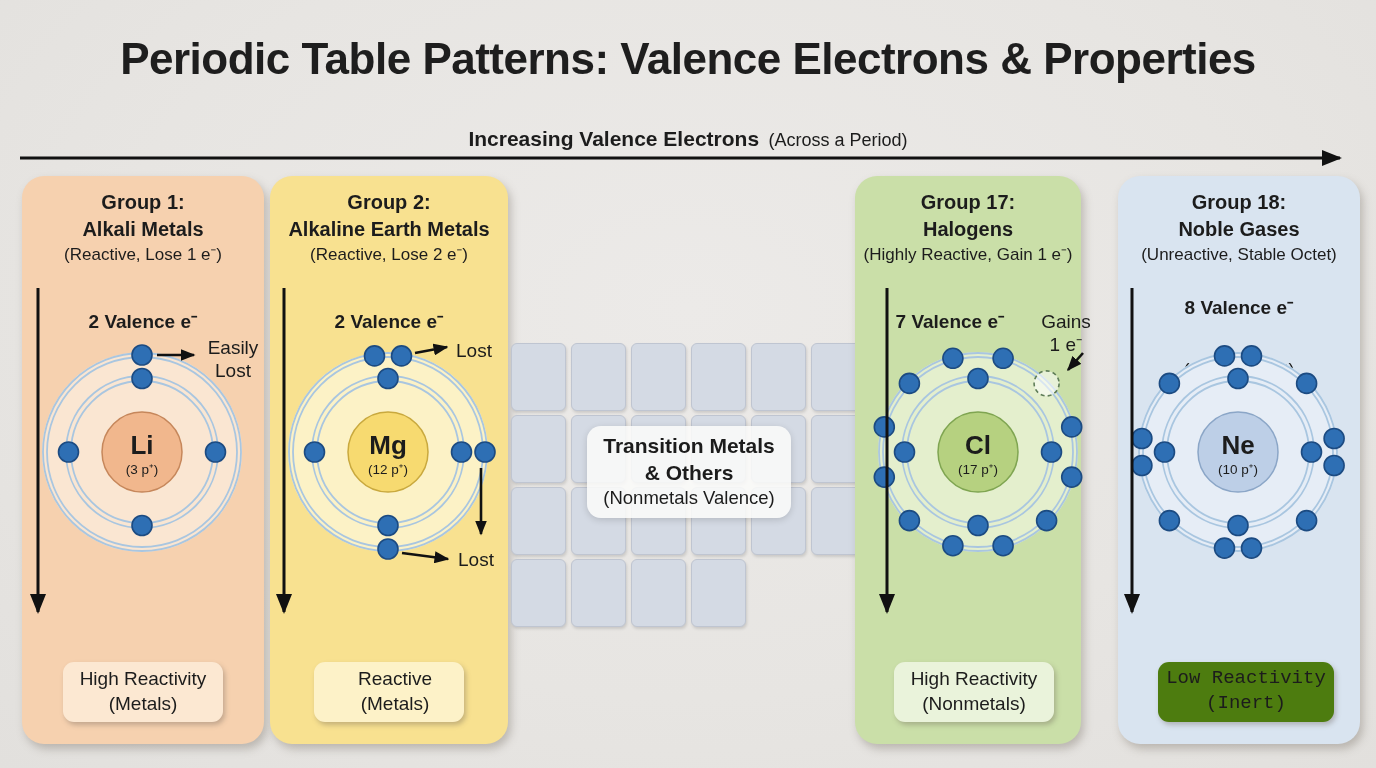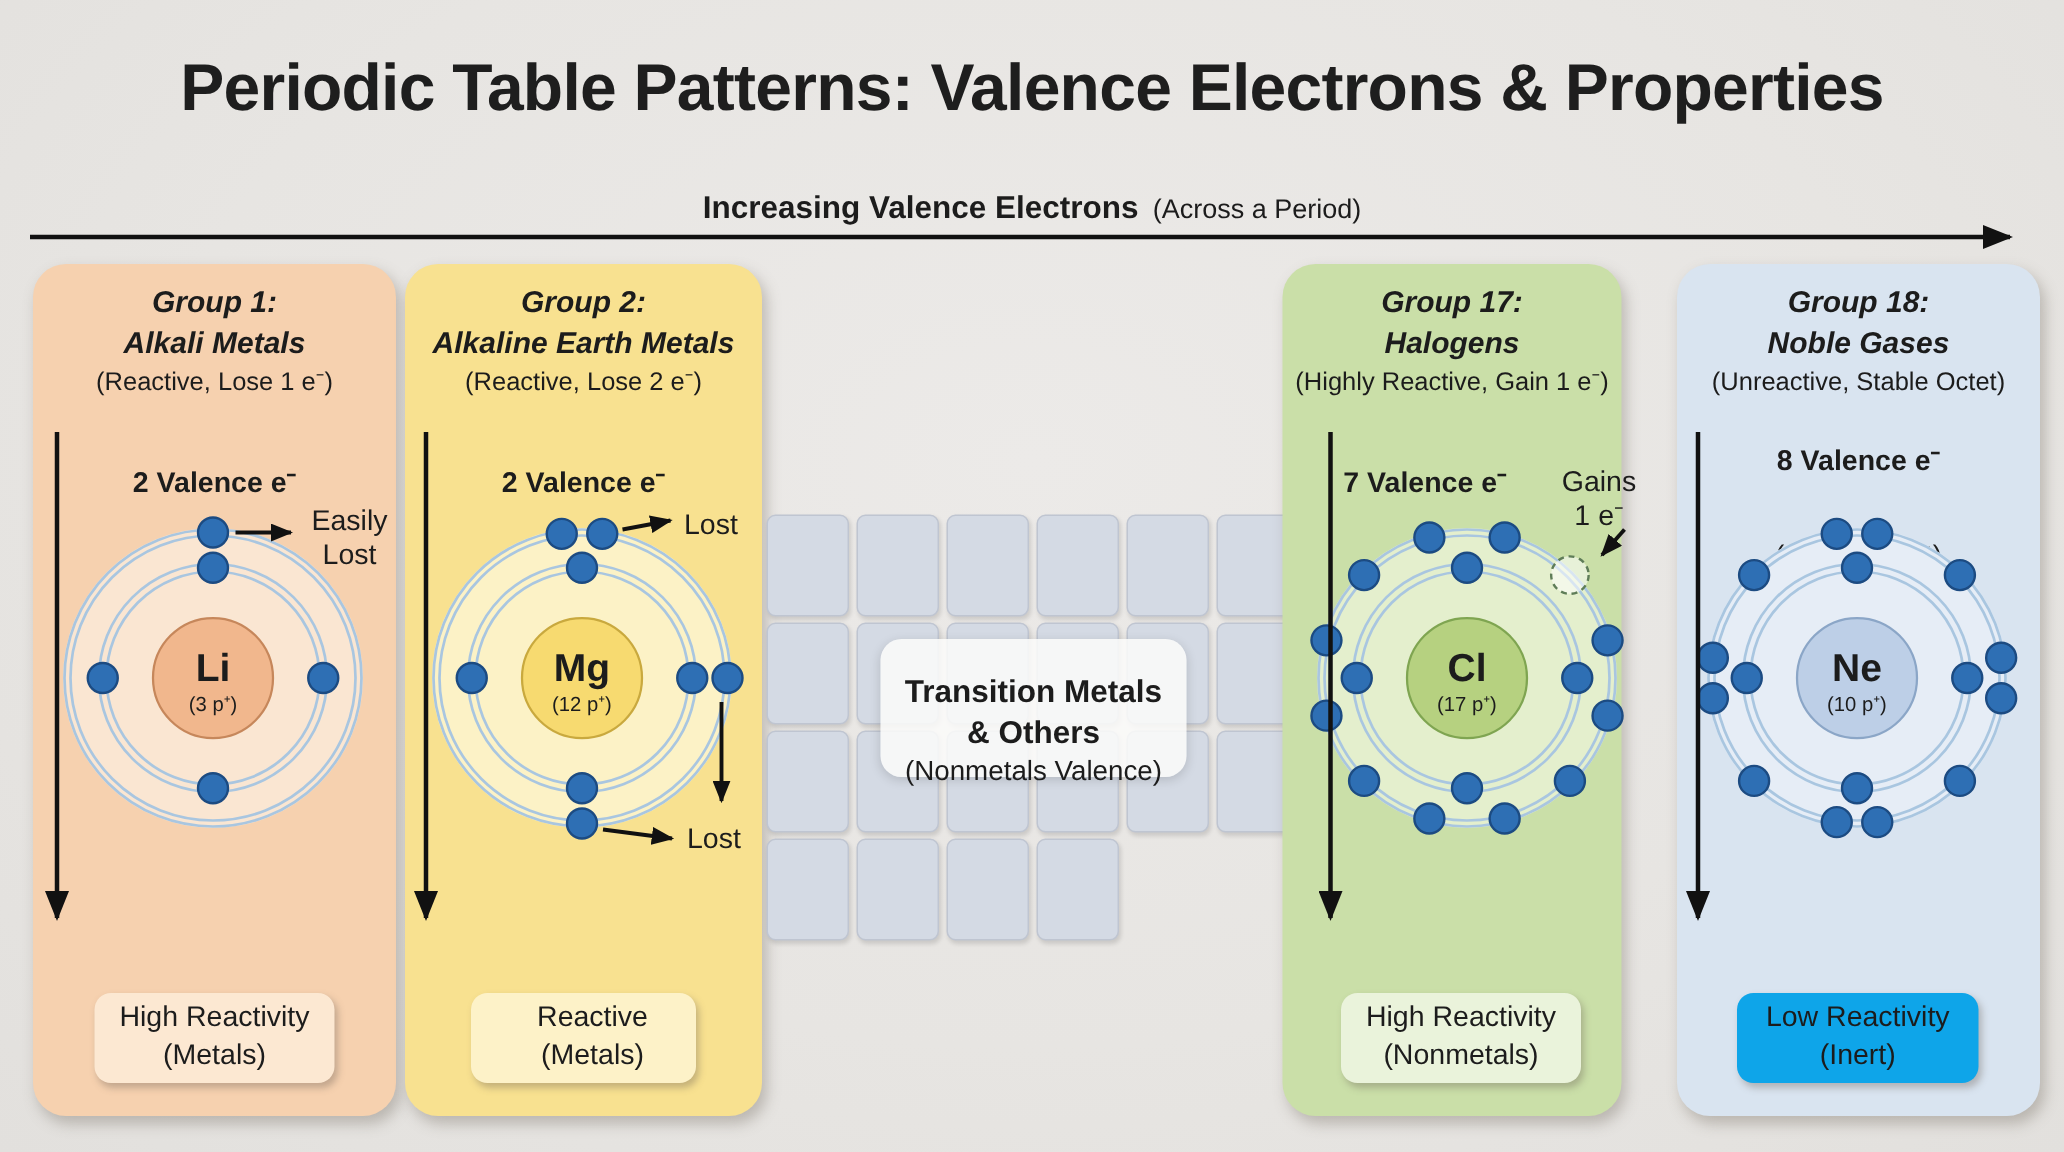--- a/index.html
+++ b/index.html
@@ -16,21 +16,21 @@
   .axis-label .paren { font-size:18px; font-weight:400; margin-left:5px; }
 
   .panel { position:absolute; top:176px; height:568px; border-radius:22px;
            box-shadow:3px 5px 9px rgba(110,100,90,.35); }
   .panel.p1 { left:22px;  width:242px; background:#f6d1af; }
   .panel.p2 { left:270px; width:238px; background:#f8e190; }
   .panel.p3 { left:855px; width:226px; background:#cadfa8; }
   .panel.p4 { left:1118px;width:242px; background:#d9e4f0; }
 
   .head { position:absolute; top:13px; left:0; width:100%; text-align:center; }
-  .head .l1, .head .l2 { font-size:20px; font-weight:600; line-height:27px;font-style:italic; }
+  .head .l1, .head .l2 { font-size:20px; font-weight:600; line-height:27px; }
   .head .l3 { font-size:17px; font-weight:400; line-height:24px; }
 
   .valence { position:absolute; width:100%; left:0; text-align:center;
              font-size:19px; font-weight:600; }
   .p1 .valence, .p2 .valence { top:132px; }
   .p3 .valence { top:132px; left:-18px; }
   .p4 .valence { top:120px; line-height:24px; }
   .p4 .valence .sub { font-weight:400; font-size:18px;margin-top:38px; }
 
   .atom { position:absolute; width:220px; height:220px; }
@@ -44,29 +44,29 @@
   .annot.lost-top    { left:186px; top:163px; }
   .annot.lost-bottom { left:188px; top:372px; }
   .annot.gains       { left:182px; top:134px; width:58px; text-align:center; }
 
   .badge { position:absolute; top:486px; height:60px; border-radius:11px;
            text-align:center; font-size:19px; font-weight:400; line-height:25px;
            padding-top:4px; box-shadow:2px 3px 5px rgba(100,90,80,.35); }
   .p1 .badge { left:41px; width:160px; background:#fce8d2; }
   .p2 .badge { left:44px; width:150px; background:#fdf2c8;padding-left:12px; }
   .p3 .badge { left:39px; width:160px; background:#eaf3db; }
-  .p4 .badge { left:40px; width:161px; background:#0ea5e9; }
+  .p4 .badge { left:40px; width:176px; background:#4d7c0f;font-family:Liberation Mono, monospace; }
 
   .tm-grid { position:absolute; left:510px; top:343px; width:360px; height:286px; }
   .tm-cell { position:absolute; width:55px; height:68px; border-radius:6px;
              background:#d4dae4; border:1px solid #bfc5d1;
              box-shadow:1px 2px 3px rgba(0,0,0,.13); }
   .tm-label { position:absolute; left:587px; top:426px; width:204px; height:92px;
               background:rgba(252,252,250,.85); border-radius:14px; text-align:center;
-              box-shadow:0 2px 7px rgba(0,0,0,.15); padding-top:22px; }
+              box-shadow:0 2px 7px rgba(0,0,0,.15); padding-top:6px; }
   .tm-label .l1, .tm-label .l2 { font-size:21px; font-weight:600; line-height:27px; }
   .tm-label .l3 { font-size:18.5px; font-weight:400; line-height:24px; }
 
   svg.overlay { position:absolute; inset:0; width:1376px; height:768px; pointer-events:none; }
   .arrow { stroke:#111; fill:none; }
   .aw3 { stroke-width:3px; } .aw2 { stroke-width:2.6px; }
 
   .electron { fill:#2e6fb4; stroke:#1c4b82; stroke-width:1.6; }
   .vacancy  { fill:rgba(255,255,255,.55); stroke:#5f7d58; stroke-width:1.6; stroke-dasharray:4 3.2; }
   .ring { fill:none; stroke:#a9c6e0; stroke-width:1.8; }

